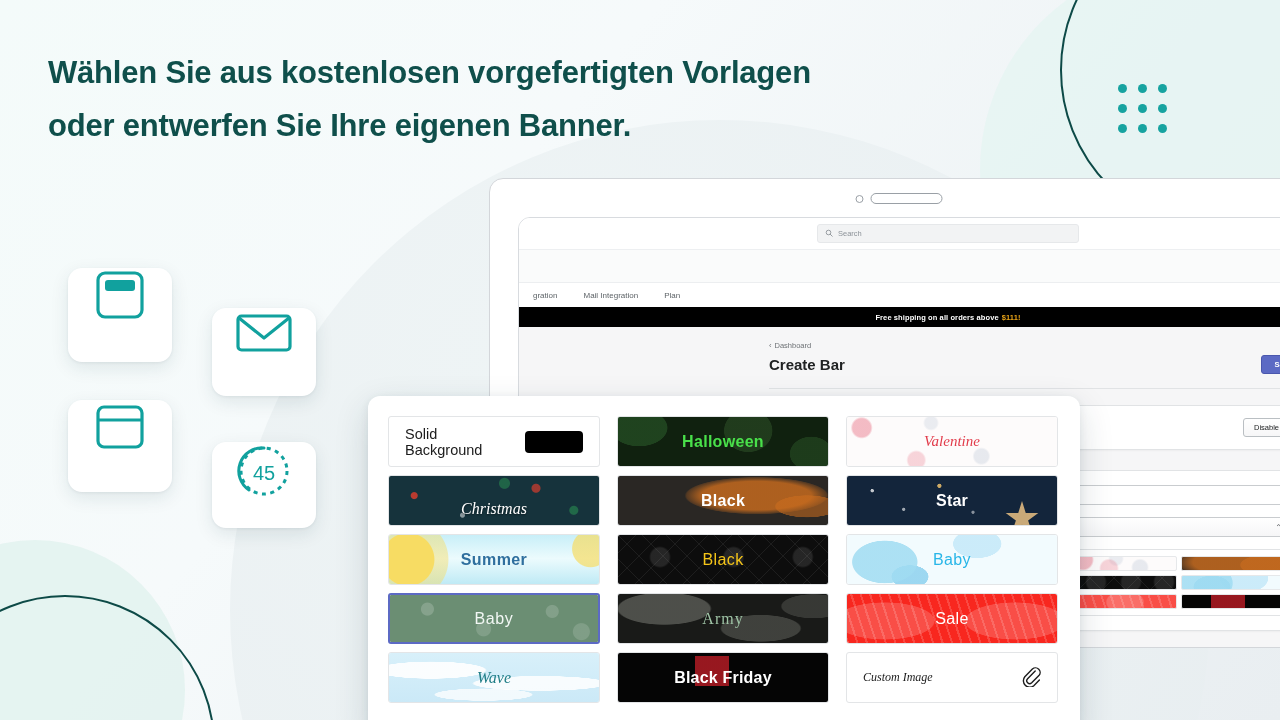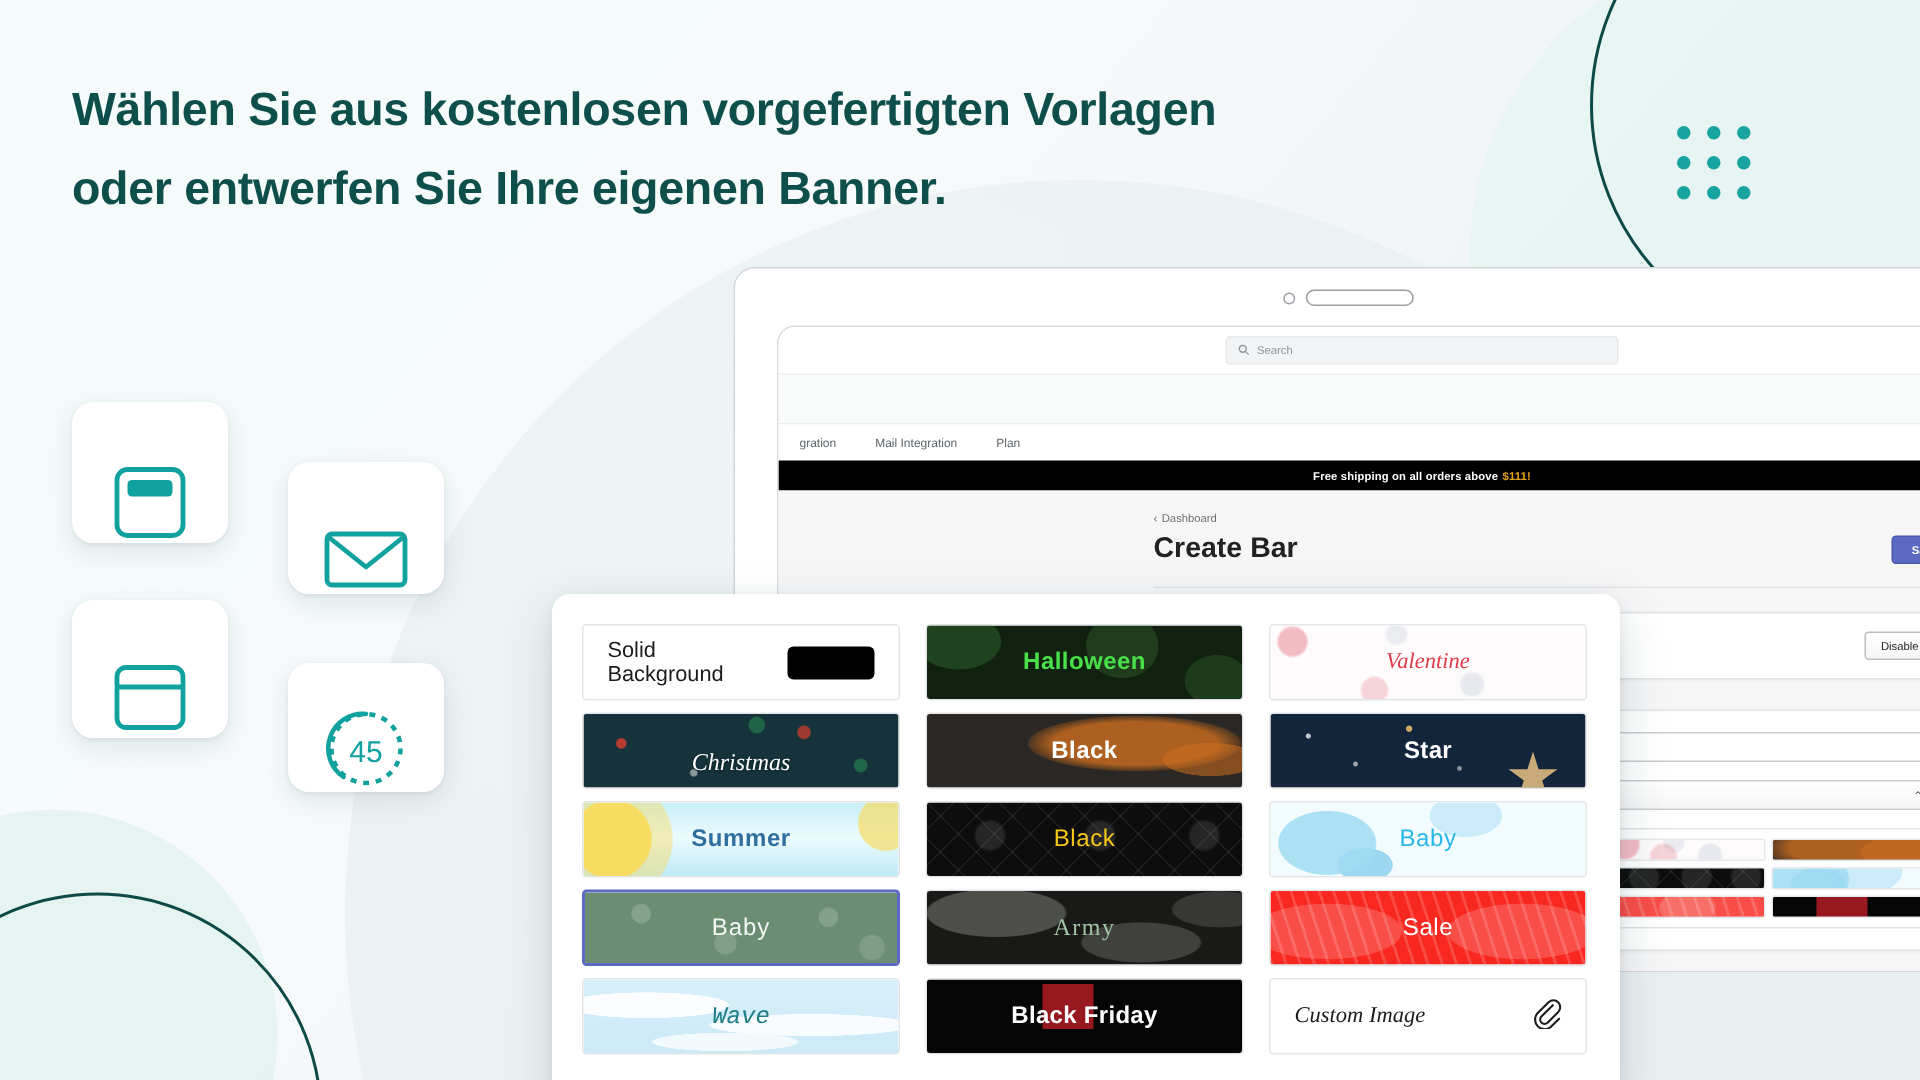--- a/index.html
+++ b/index.html
@@ -49,21 +49,21 @@
   #headline {
     position: absolute; left: 48px; top: 46px; width: 980px;
     color: #0f4f4b; font-size: 31px; font-weight: 700;
     line-height: 1.72; letter-spacing: -.2px; white-space: pre-line;
   }
 
   
   .feat-card {
     position: absolute; background: #fff; border-radius: 14px;
     box-shadow: 0 6px 18px rgba(22,60,70,.10), 0 1px 3px rgba(22,60,70,.07);
-    display: flex; align-items: flex-end; justify-content: center;
+    display: flex; align-items: flex-start; justify-content: center; margin-left: 20px;
   }
   #feat-banner { left: 48px;  top: 268px; width: 104px; height: 94px; }
   #feat-mail   { left: 192px; top: 308px; width: 104px; height: 88px; }
   #feat-header { left: 48px;  top: 400px; width: 104px; height: 92px; }
   #feat-timer  { left: 192px; top: 442px; width: 104px; height: 86px; }
   .feat-card svg { display: block; }
 
   
   #laptop {
     position: absolute; left: 489px; top: 178px; width: 820px; height: 470px;
@@ -103,21 +103,21 @@
     height: 20px; background: #000; color: #fff;
     display: flex; align-items: center; justify-content: center;
     font-size: 7.5px; font-weight: 700; letter-spacing: .1px;
   }
   #announce-bar .amount { color: #e8a317; margin-left: 3px; text-align: right; }
 
   #app-body { background: #f6f6f7; padding: 14px 0 0 0; height: 100%; }
   #page-head { padding-left: 250px; }
   #breadcrumb { font-size: 7.5px; color: #6d7175; display: flex; align-items: center; gap: 3px; }
   #page-title-row { display: flex; align-items: center; justify-content: space-between; padding-right: 72px; margin-top: 5px; }
-  #page-title { font-size: 19px; font-weight: 700; color: #202223; }
+  #page-title { font-size: 15px; font-weight: 700; color: #202223; }
   #save-button {
     background: #5c6ac4; color: #fff; font-size: 7.5px; font-weight: 600;
     padding: 4px 12px; border-radius: 3px; border: 1px solid #4a57ad;
   }
   #head-rule { margin: 14px 0 0 250px; height: 1px; background: #e1e3e5; margin-right: 72px; }
 
   #status-row { display: flex; gap: 28px; padding: 16px 72px 0 250px; }
   #status-label { font-size: 8.5px; font-weight: 700; color: #202223; width: 150px; padding-top: 10px; }
   .panel-card {
     flex: 1; background: #fff; border: 1px solid #e1e3e5; border-radius: 6px;
@@ -176,26 +176,26 @@
   .tpl-art { position: absolute; inset: 0; z-index: 1; }
 
   
   #tpl-solid { background: #fff; justify-content: flex-start; padding: 0 16px; }
   #tpl-solid .tpl-label { font-size: 14.5px; color: #1c1c1c; }
   #solid-swatch {
     width: 62px; height: 22px; border-radius: 4px; background: #000; margin-left: 14px; z-index: 3;
   }
   
   #tpl-custom { background: #fff; justify-content: space-between; padding: 0 16px; }
-  #tpl-custom .tpl-label { font-family: "Liberation Serif", serif; font-style: italic; font-size: 15px; color: #1c1c1c; }
+  #tpl-custom .tpl-label { font-family: "Liberation Serif", serif; font-style: italic; font-size: 12px; color: #1c1c1c; }
 
   .lbl-christmas { color:#fff; font-family:"Liberation Serif",serif; font-style:italic; text-shadow:0 1px 2px rgba(0,0,0,.5);margin-top:16px; }
   .lbl-summer    { color:#2f6f9e; font-weight:700; letter-spacing:.4px;text-align:center; }
   .lbl-snow      { color:#f2f7f4; letter-spacing:.6px; }
-  .lbl-wave      { color:#1f7d86; font-family:Liberation Mono, monospace; font-style:italic; font-size:16px; }
+  .lbl-wave      { color:#1f7d86; font-family:Liberation Serif, serif; font-style:italic; font-size:16px; }
   .lbl-halloween { color:#49e04a; font-weight:700; letter-spacing:.3px; }
   .lbl-autumn    { color:#fff; font-weight:700; letter-spacing:.3px; }
   .lbl-luxury    { color:#f5c518; letter-spacing:.4px; }
   .lbl-army      { color:#9fc4a6; font-family:"Liberation Serif",serif; letter-spacing:1px; }
   .lbl-blackfri  { color:#fff; font-weight:700; letter-spacing:.2px; }
   .lbl-valentine { color:#e23b4a; font-family:"Liberation Serif",serif; font-style:italic; font-size:15px; }
   .lbl-star      { color:#fff; font-weight:700; letter-spacing:.2px; }
   .lbl-baby      { color:#29b6e8; letter-spacing:.4px; }
   .lbl-sale      { color:#fff; letter-spacing:.4px; }
 

